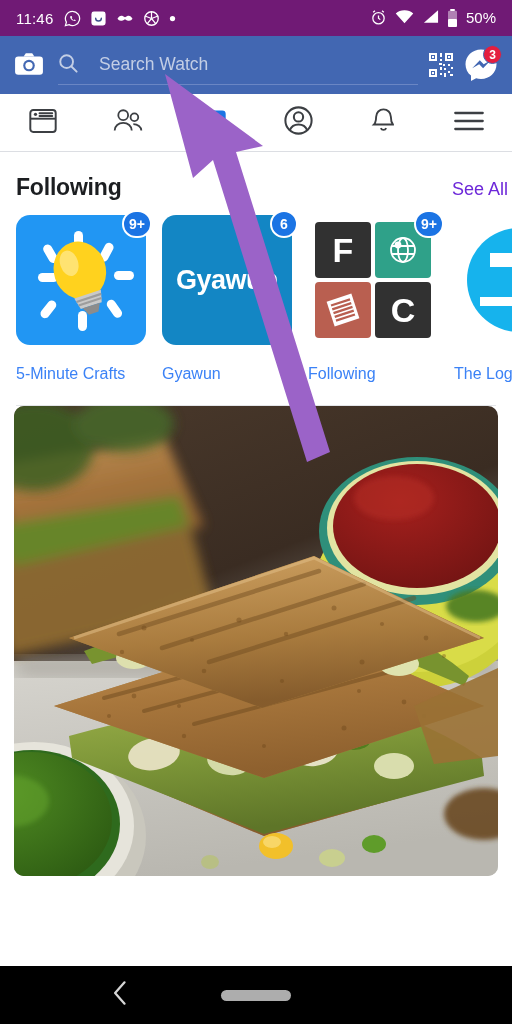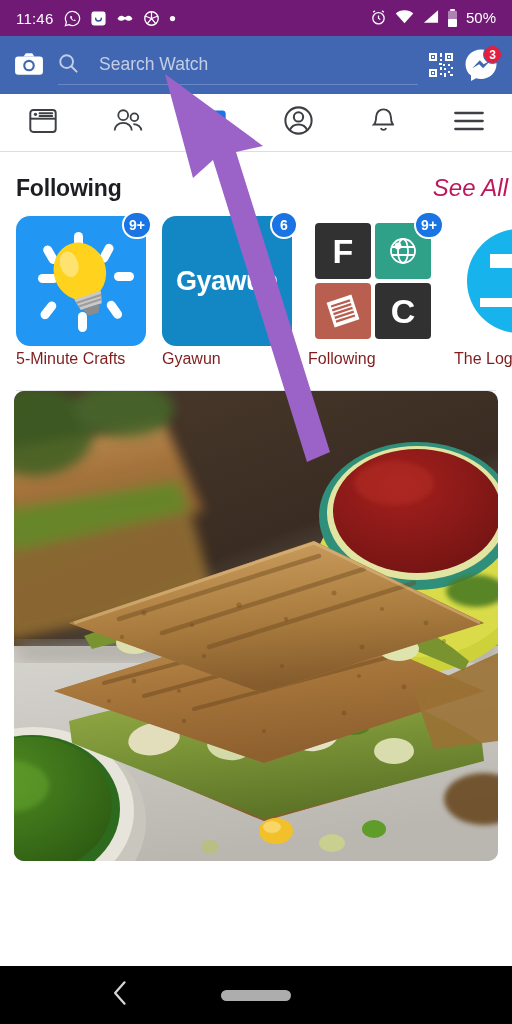--- a/index.html
+++ b/index.html
@@ -50,38 +50,38 @@
   }
   .tab { flex:1 1 0; display:flex; align-items:center; justify-content:center; height:100%; }
 
   
   .sect-head {
     display:flex; align-items:baseline; justify-content:space-between;
     padding:22px 4px 12px 16px;
     text-align:right;
   }
   .sect-title { font-size:23px; font-weight:700; color:#1c1e21; letter-spacing:-.2px; }
-  .see-all { font-size:24px; color:#be185d;font-style:italic; }
+  .see-all { font-size:18px; color:#6d28d9; }
 
   .following-row {
     display:flex; gap:16px; padding:2px 0 0 16px; align-items:flex-start;
   }
   .page-tile { width:130px; flex:0 0 auto; }
   .tile-imgwrap { position:relative; width:130px; height:130px; }
   .tile-img {
     width:130px; height:130px; border-radius:14px; overflow:hidden; position:relative;
   }
   .tile-badge {
     position:absolute; top:-5px; right:-6px; background:#1b74e4; color:#fff;
     min-width:28px; height:28px; border-radius:14px; font-size:14px; font-weight:700;
     display:flex; align-items:center; justify-content:center; padding:0 5px;
     border:2.5px solid #fff;
   }
   .tile-label {
-    margin-top:4px; font-size:16px; color:#7f1d1d; white-space:nowrap; overflow:hidden;
+    margin-top:20px; font-size:16px; color:#3b82f6; white-space:nowrap; overflow:hidden;
   }
 
   
   .art-bulb { width:100%; height:100%; background:#2196f3; position:relative; }
   .art-gyawun {
     width:100%; height:100%; background:#1386c4; display:flex;
     align-items:center; justify-content:center;
   }
   .art-gyawun span { color:#fff; font-size:27px; font-weight:700; letter-spacing:-.5px; }
   .art-filter {

